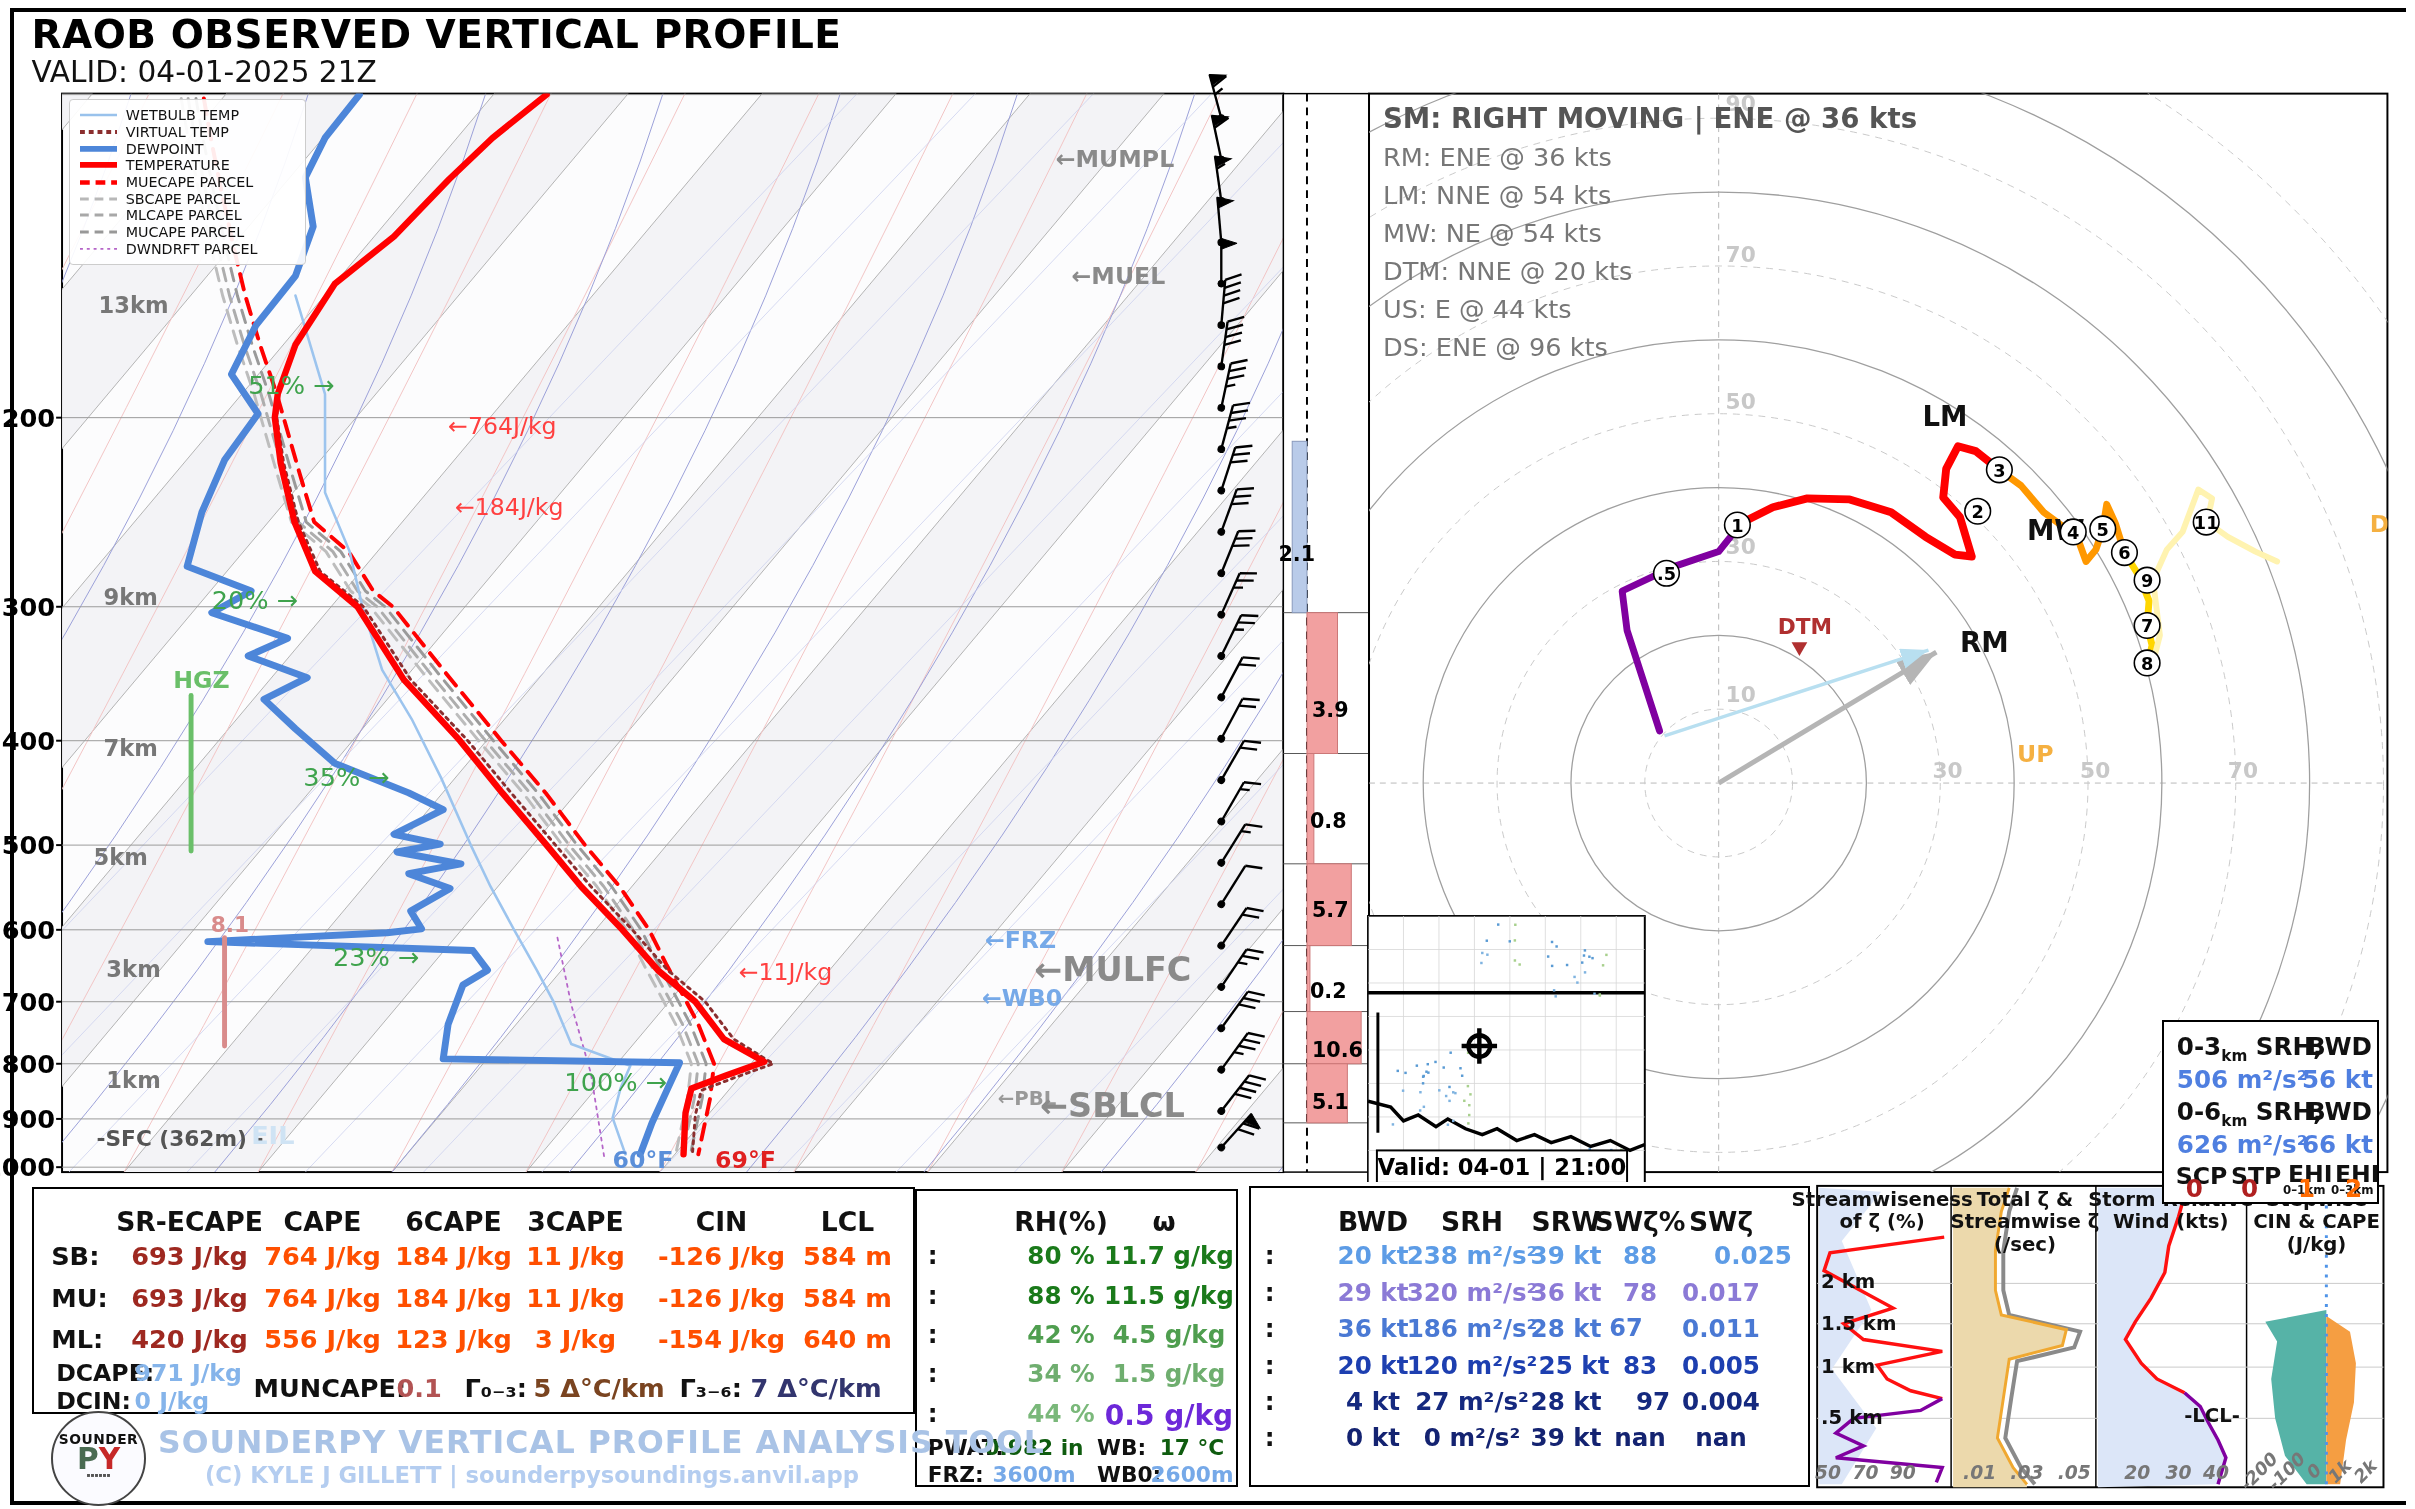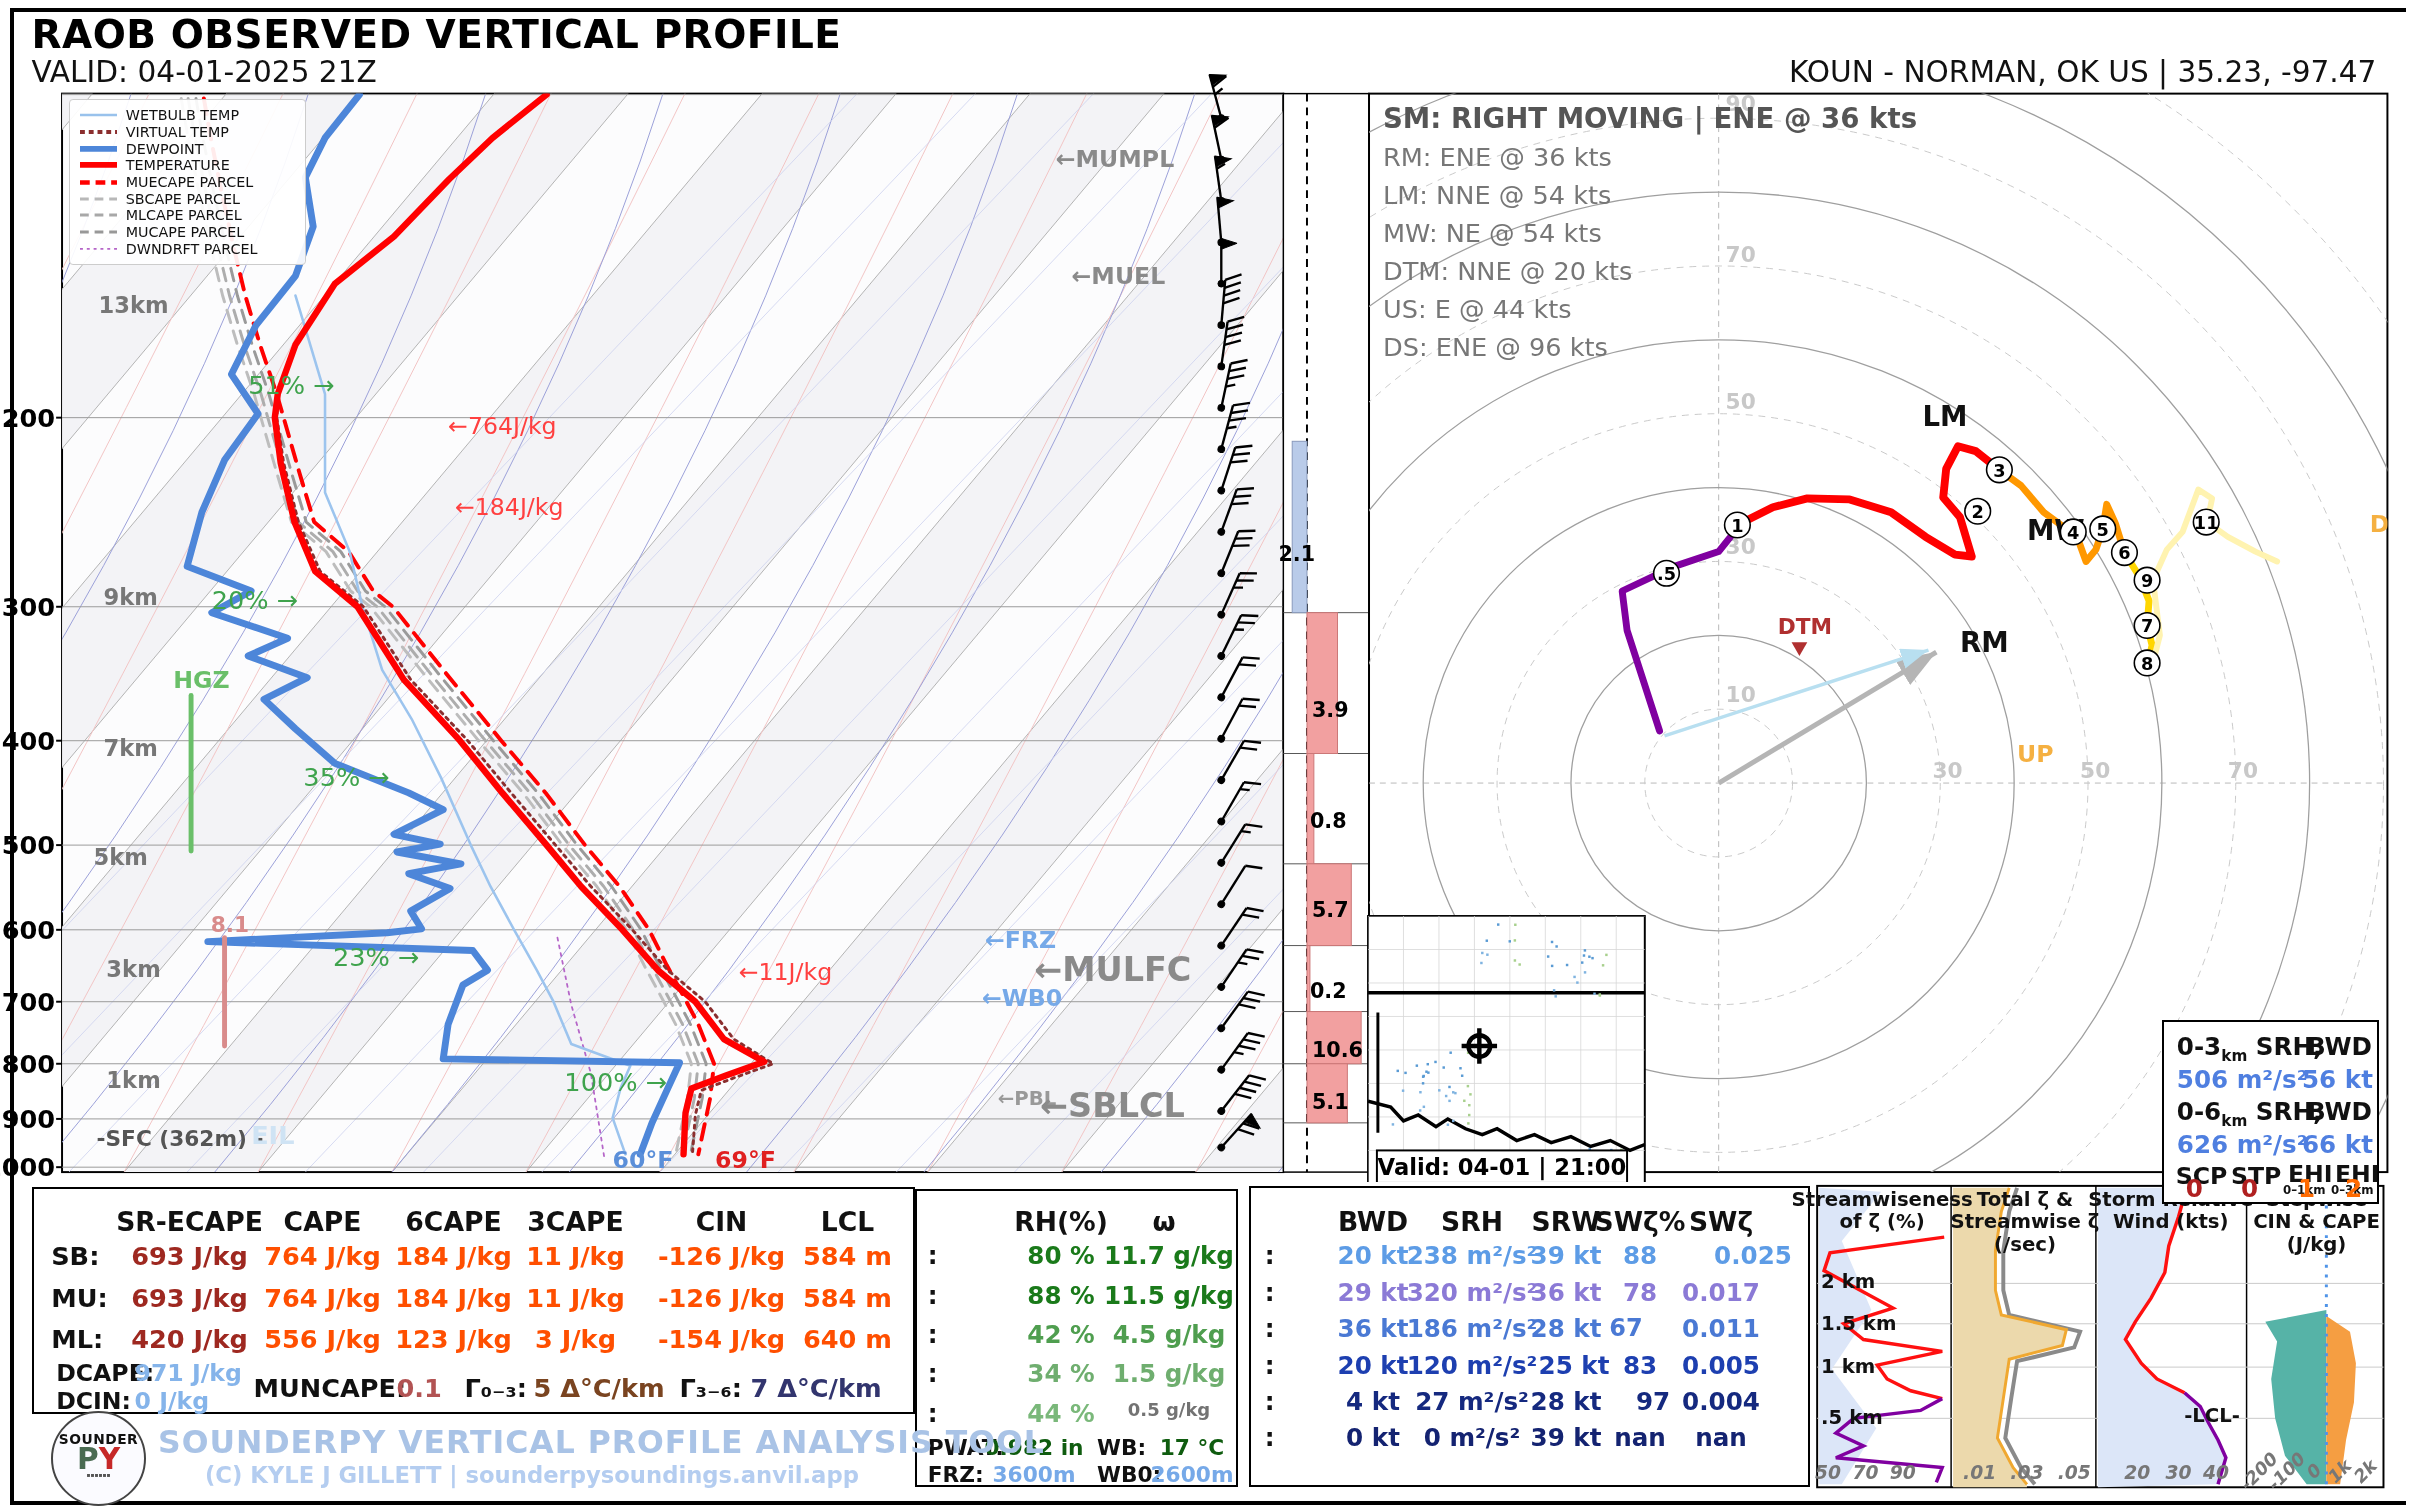--- a/index.html
+++ b/index.html
@@ -30,21 +30,20 @@
   .logo .l3{font-size:5.9px;color:#555;}
 </style>
 </head>
 <body>
 
 <div id="canvas">
   <div class="frame"></div>
 
   <div class="abs hdr-title" style="left:31.5px;top:11.8px;">RAOB OBSERVED VERTICAL PROFILE</div>
   <div class="abs hdr-sub" style="left:31.5px;top:55px;">VALID: 04-01-2025 21Z</div>
-  <div class="abs hdr-sub" style="right:29.6px;top:55px;">KOUN - NORMAN, OK US | 35.23, -97.47</div>
 
   <div class="legend">
     <div class="lg-row">
         <svg class="lg-sw" style="position:static" width="37" height="7.9" viewBox="0 0 38 8">
           <line x1="0" y1="4" x2="38" y2="4" stroke="#99c2ec" stroke-width="2.5"></line>
         </svg>
         <span class="lg-lb">WETBULB TEMP</span>
       </div>
     <div class="lg-row">
         <svg class="lg-sw" style="position:static" width="37" height="7.9" viewBox="0 0 38 8">
@@ -719,21 +718,21 @@
       <span class="cell" style="left: 144px; top: 90px; font-size: 24.6px; color: rgb(26, 122, 26); font-weight: bold; transform: translateX(-50%);">88 %</span>
       <span class="cell" style="left: 252px; top: 90px; font-size: 24.6px; color: rgb(26, 122, 26); font-weight: bold; transform: translateX(-50%);">11.5 g/kg</span>
       <span class="cell" style="left: 10.8px; top: 129px; font-size: 24.6px; color: rgb(17, 17, 17); font-weight: bold;"><span class="ovl"></span><sub></sub>:</span>
       <span class="cell" style="left: 144px; top: 129px; font-size: 24.6px; color: rgb(79, 158, 79); font-weight: bold; transform: translateX(-50%);">42 %</span>
       <span class="cell" style="left: 252px; top: 129px; font-size: 24.6px; color: rgb(79, 158, 79); font-weight: bold; transform: translateX(-50%);">4.5 g/kg</span>
       <span class="cell" style="left: 10.8px; top: 168px; font-size: 24.6px; color: rgb(17, 17, 17); font-weight: bold;"><span class="ovl"></span><sub></sub>:</span>
       <span class="cell" style="left: 144px; top: 168px; font-size: 24.6px; color: rgb(111, 174, 111); font-weight: bold; transform: translateX(-50%);">34 %</span>
       <span class="cell" style="left: 252px; top: 168px; font-size: 24.6px; color: rgb(111, 174, 111); font-weight: bold; transform: translateX(-50%);">1.5 g/kg</span>
       <span class="cell" style="left: 10.8px; top: 208px; font-size: 24.6px; color: rgb(17, 17, 17); font-weight: bold;"><span class="ovl"></span><sub></sub>:</span>
       <span class="cell" style="left: 144px; top: 208px; font-size: 24.6px; color: rgb(122, 184, 122); font-weight: bold; transform: translateX(-50%);">44 %</span>
-      <span class="cell" style="left: 252px; top: 208px; font-size: 18px; color: #737373; font-weight: bold; transform: translateX(-50%);">0.5 g/kg</span>
+      <span class="cell" style="left: 252px; top: 208px; font-size: 28px; color: #6d28d9; font-weight: bold; transform: translateX(-50%);">0.5 g/kg</span>
       <span class="cell" style="left: 10.8px; top: 244px; font-size: 21.7px; color: rgb(17, 17, 17); font-weight: bold;">PWAT:</span>
       <span class="cell" style="left: 117px; top: 244px; font-size: 21.7px; color: rgb(15, 92, 15); font-weight: bold; transform: translateX(-50%);">0.982 in</span>
       <span class="cell" style="left: 180px; top: 244px; font-size: 21.7px; color: rgb(17, 17, 17); font-weight: bold;">WB:</span>
       <span class="cell" style="left: 275px; top: 244px; font-size: 21.7px; color: rgb(15, 92, 15); font-weight: bold; transform: translateX(-50%);">17 °C</span>
       <span class="cell" style="left: 10.8px; top: 271px; font-size: 21.7px; color: rgb(17, 17, 17); font-weight: bold;">FRZ:</span>
       <span class="cell" style="left: 117px; top: 271px; font-size: 21.7px; color: rgb(118, 169, 232); font-weight: bold; transform: translateX(-50%);">3600m</span>
       <span class="cell" style="left: 180px; top: 271px; font-size: 21.7px; color: rgb(17, 17, 17); font-weight: bold;">WB0:</span>
       <span class="cell" style="left: 275px; top: 271px; font-size: 21.7px; color: rgb(118, 169, 232); font-weight: bold; transform: translateX(-50%);">2600m</span>
     </div>
 

